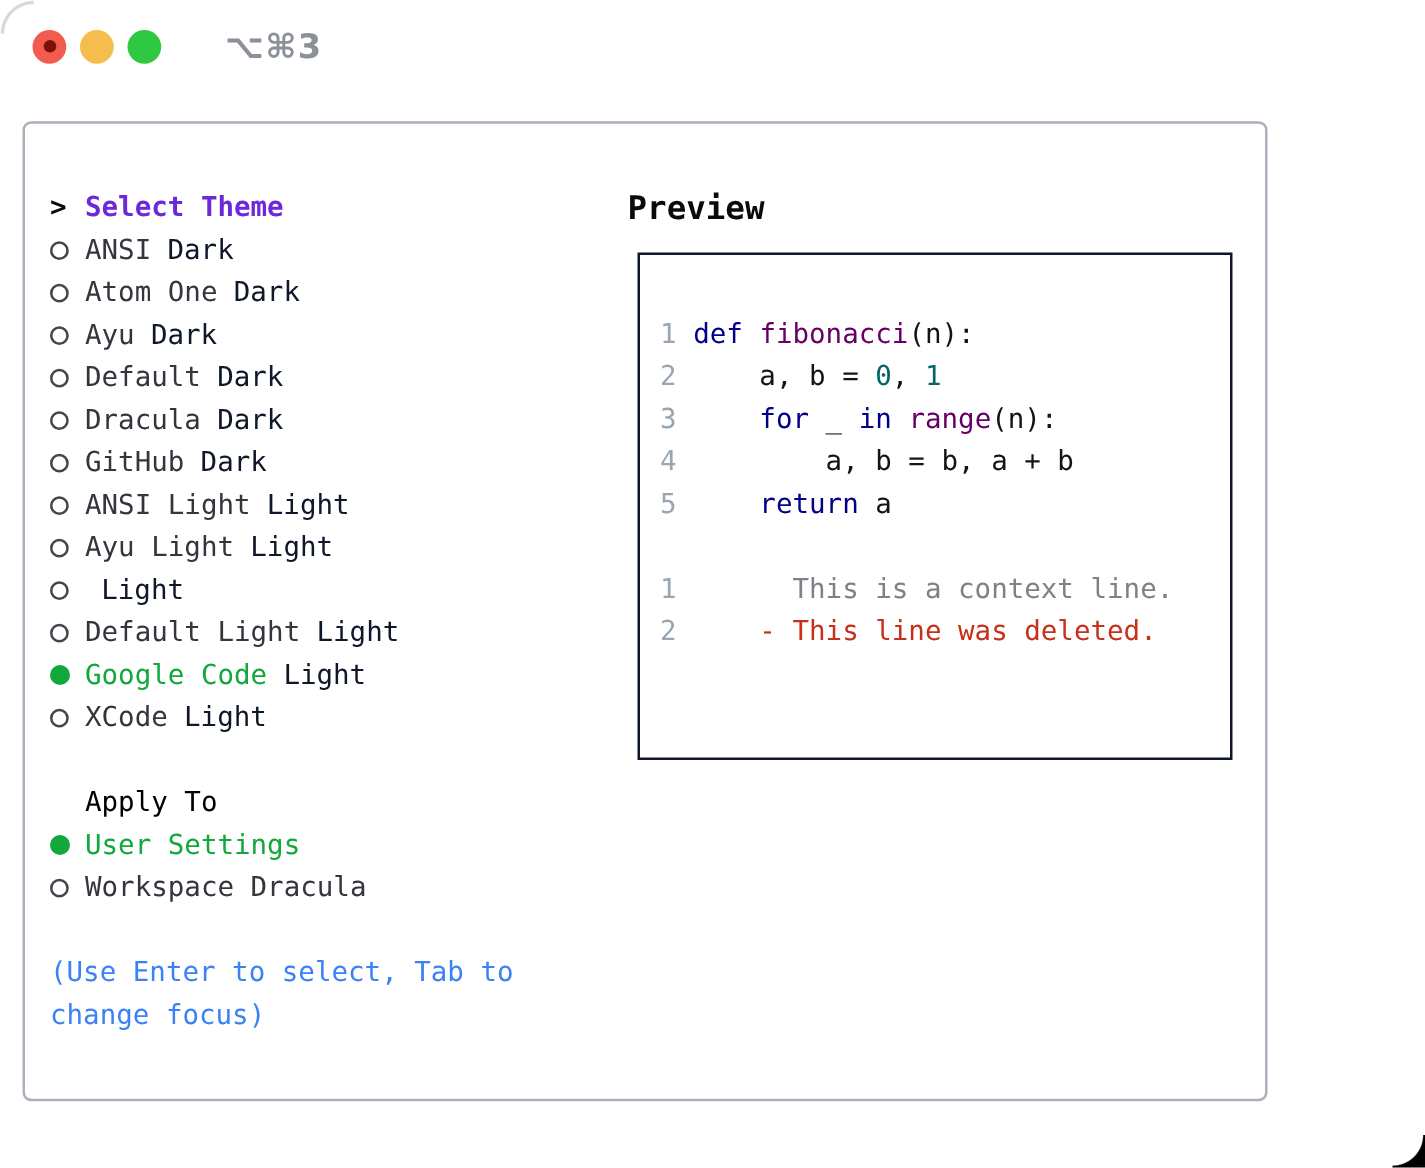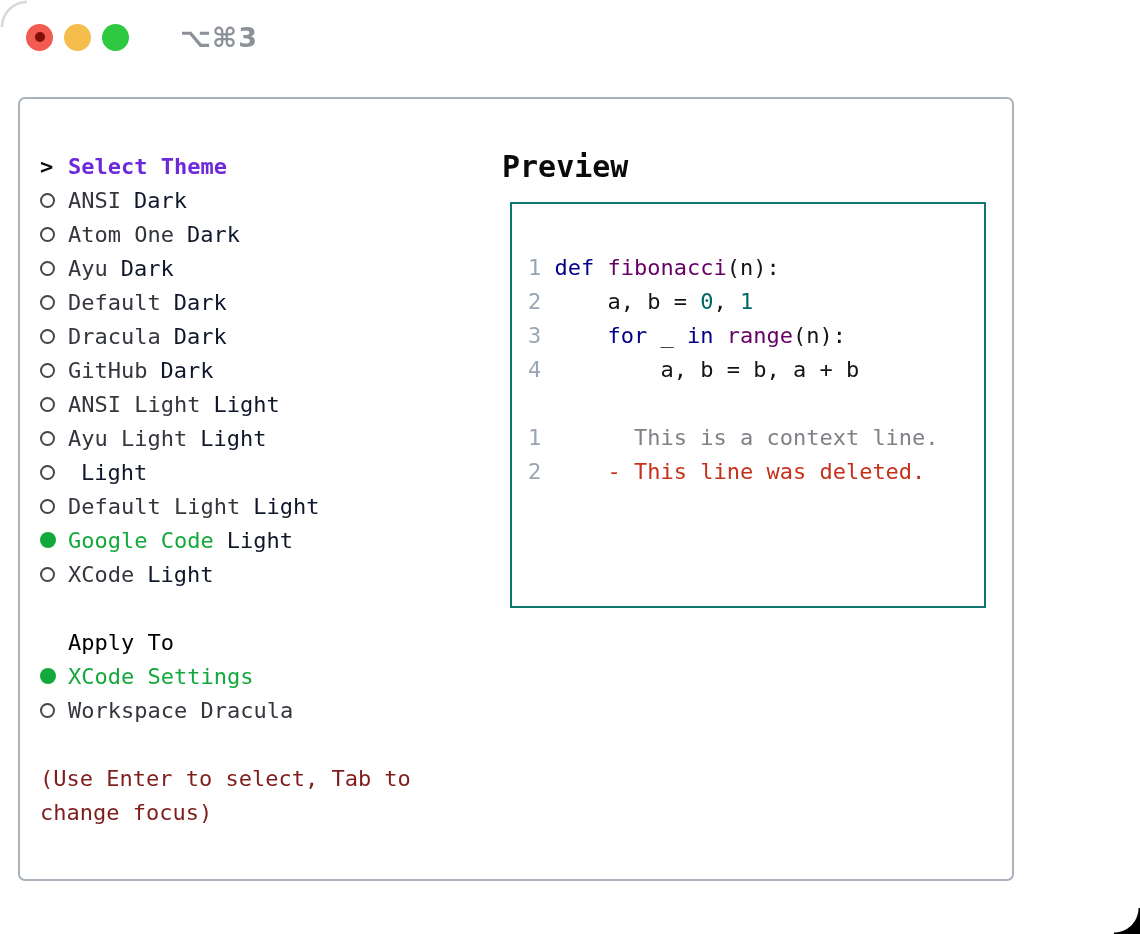--- a/index.html
+++ b/index.html
@@ -28,27 +28,27 @@
   .row { height:34px; display:flex; align-items:center; white-space:pre; }
   .marker { width:28px; flex:0 0 28px; display:flex; align-items:center; }
   .prompt { font-weight:bold; color:#0a0a0a; }
   .hdr { font-weight:bold; color:#6d28d9; }
   .radio { width:15px; height:15px; border-radius:50%; border:2px solid #43474d; }
   .radio.sel { border:none; background:var(--green-select); width:16px; height:16px; }
   .item-name { color:#33373d; }
   .item-name.sel { color:var(--green-select); }
   .tag { color:#0f172a; margin-left:13px; }
   .subhdr { color:#000; }
-  .help { color:#7f1d1d; }
+  .help { color:#3b82f6; }
 
   
   .preview-label { position:absolute; left:482px; top:51px; height:34px; line-height:34px;
-    font-size:30px; font-weight:bold; color:#0a0a0a; }
+    font-size:26px; font-weight:bold; color:#0a0a0a; }
   .preview-box { position:absolute; left:490px; top:103px; width:476px; height:406px;
-    border:2px solid #0f766e; background:#fff; overflow:hidden; }
+    border:2px solid #0f172a; background:#fff; overflow:hidden; }
   .code { padding:47px 0 0 16px; }
   .code pre { font-family:inherit; font-size:22px; line-height:34px; white-space:pre; color:#141414; }
   .ln  { color:#9aa5b2; }
   .kw  { color:var(--code-keyword); }
   .fn  { color:var(--code-title); }
   .num { color:var(--code-number); }
   .ctx { color:var(--diff-context); }
   .del { color:var(--diff-deleted); }
   .add { color:var(--diff-added); }
 
@@ -140,41 +140,42 @@
       </div>
 
       <div class="row"></div>
 
       <div class="row">
         <span class="marker"></span>
         <span class="subhdr">Apply To</span>
       </div>
       <div class="row">
         <span class="marker"><span class="radio sel"></span></span>
-        <span class="item-name sel">XCode Settings</span>
+        <span class="item-name sel">User Settings</span>
       </div>
       <div class="row">
         <span class="marker"><span class="radio"></span></span>
         <span class="item-name">Workspace Dracula</span>
       </div>
 
       <div class="row"></div>
 
       <div class="row help">(Use Enter to select, Tab to</div>
       <div class="row help">change focus)</div>
     </div>
 
     <div class="preview-label">Preview</div>
 
     <div class="preview-box">
       <div class="code">
         <pre><span class="ln">1</span><span> </span><span class="kw">def</span><span> </span><span class="fn">fibonacci</span><span>(n):</span></pre>
         <pre><span class="ln">2</span><span>     a, b = </span><span class="num">0</span><span>, </span><span class="num">1</span></pre>
         <pre><span class="ln">3</span><span>     </span><span class="kw">for</span><span> _ </span><span class="kw">in</span><span> </span><span class="fn">range</span><span>(n):</span></pre>
         <pre><span class="ln">4</span><span>         a, b = b, a + b</span></pre>
+        <pre><span class="ln">5</span><span>     </span><span class="kw">return</span><span> a</span></pre>
         <pre> </pre>
         <pre><span class="ln">1</span><span class="ctx">       This is a context line.</span></pre>
         <pre><span class="ln">2</span><span class="del">     - This line was deleted.</span></pre>
       </div>
     </div>
 
   </div>
 
   <div class="corner-tl"></div>
   <div class="corner-br"></div>

